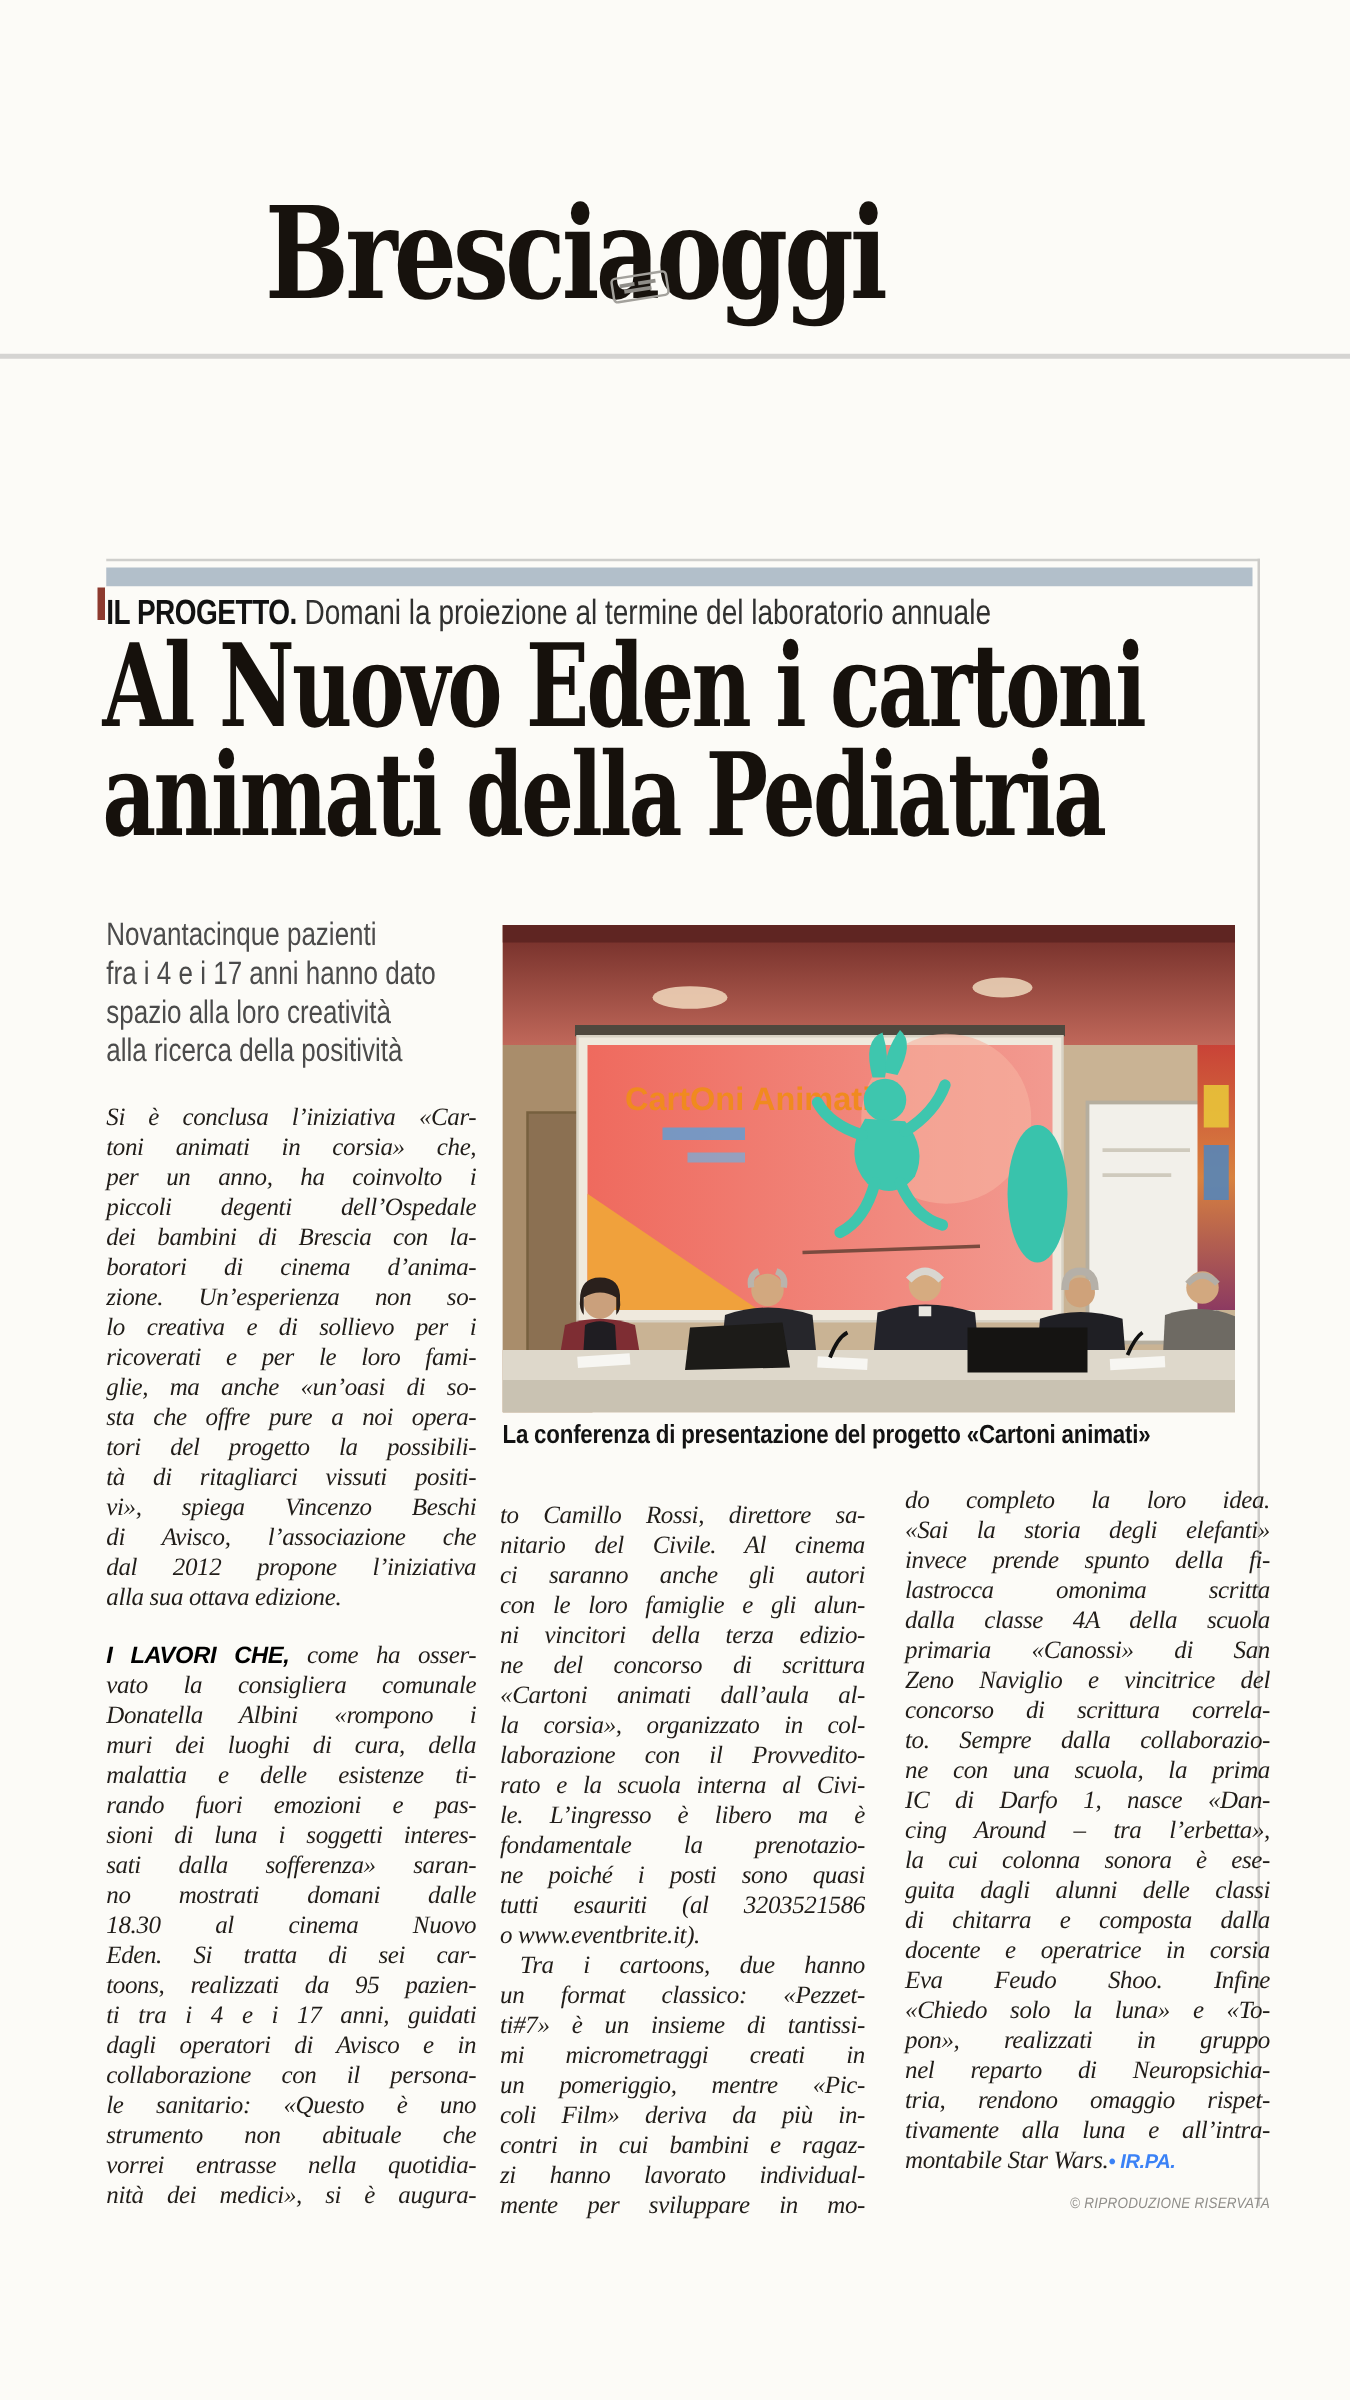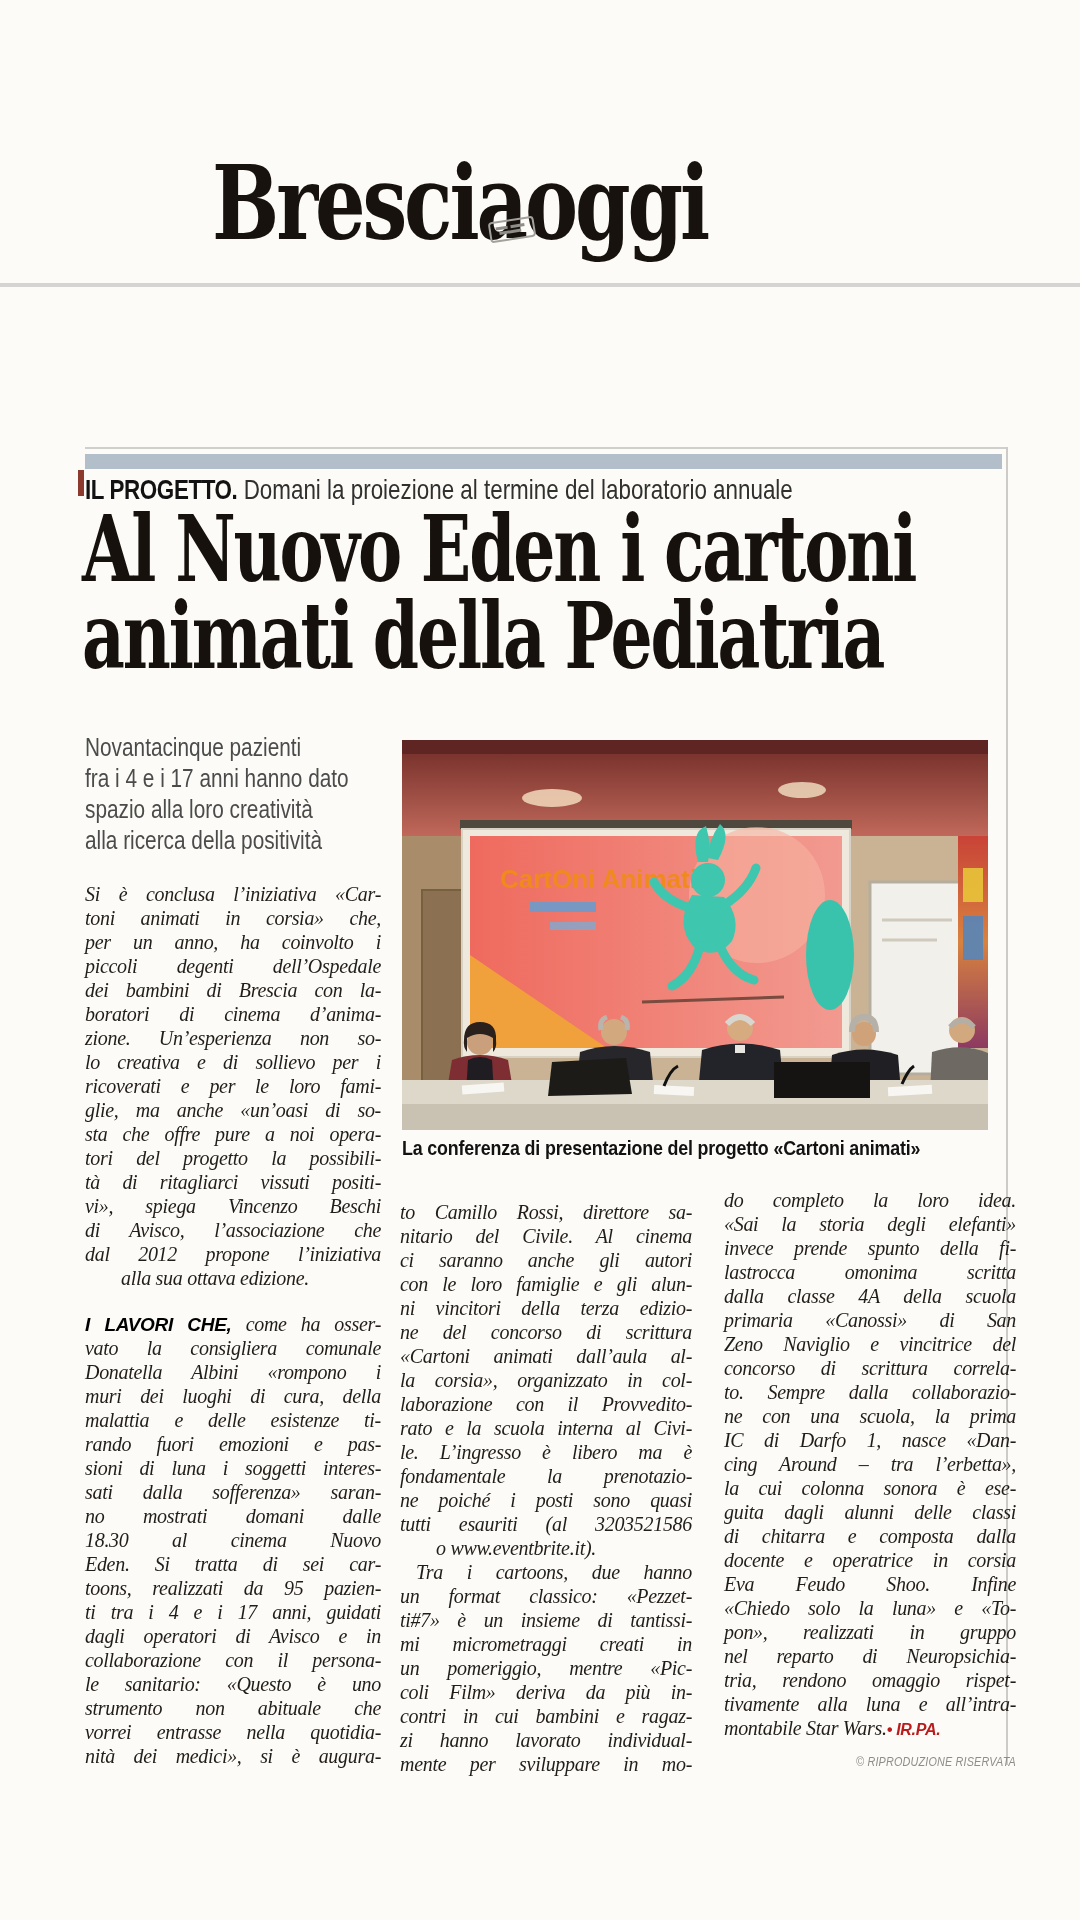--- a/index.html
+++ b/index.html
@@ -42,27 +42,27 @@
            font-family:"Liberation Sans",sans-serif;font-weight:bold;font-size:21px;
            letter-spacing:-.2px;color:#121212;}
 
   
   .bodycol{position:absolute;width:296px;font-size:20px;line-height:24px;color:#211d19;
            letter-spacing:-.3px;font-style:italic;}
   .col1{left:85px;top:882px;}
   .col2{left:400px;top:1200px;width:292px;}
   .col3{left:700px;top:1188px;width:292px;margin-left:24px;}
   .tline{text-align:justify;text-align-last:justify;height:24px;white-space:pre;}
-  .tline.nojust{text-align-last:left;margin-left:36px;}
+  .tline.nojust{text-align-last:left;}
   .tline.ind{text-indent:16px;}
   .tline .lead{font-family:"Liberation Sans",sans-serif;font-weight:bold;font-size:19px;
                letter-spacing:-.3px;color:#000000;}
   .pgap{height:22px;}
   .endline{display:flex;justify-content:flex-start;align-items:baseline;}
-  .endsign{font-family:"Liberation Sans",sans-serif;font-weight:bold;font-size:16px;color:#b91c1c;}
+  .endsign{font-family:"Liberation Sans",sans-serif;font-weight:bold;font-size:16px;color:#3b82f6;}
   .copyright{text-align:right;font-family:"Liberation Sans",sans-serif;font-size:12px;
              color:#8f8d89;margin-top:10px;transform:scaleX(.9);transform-origin:right;
              letter-spacing:.2px;}
 </style>
 </head>
 <body>
 
 <div class="page">
 
   <div class="abs masthead">

